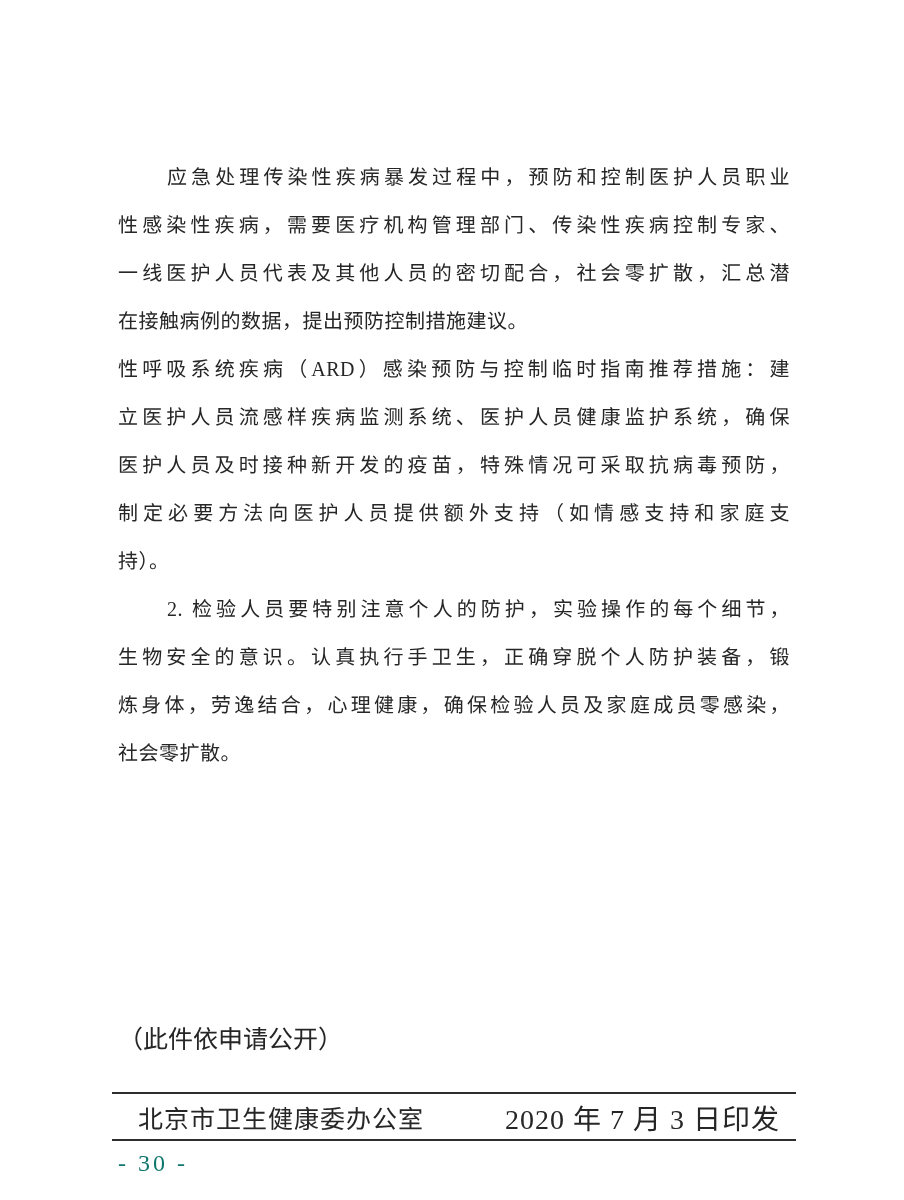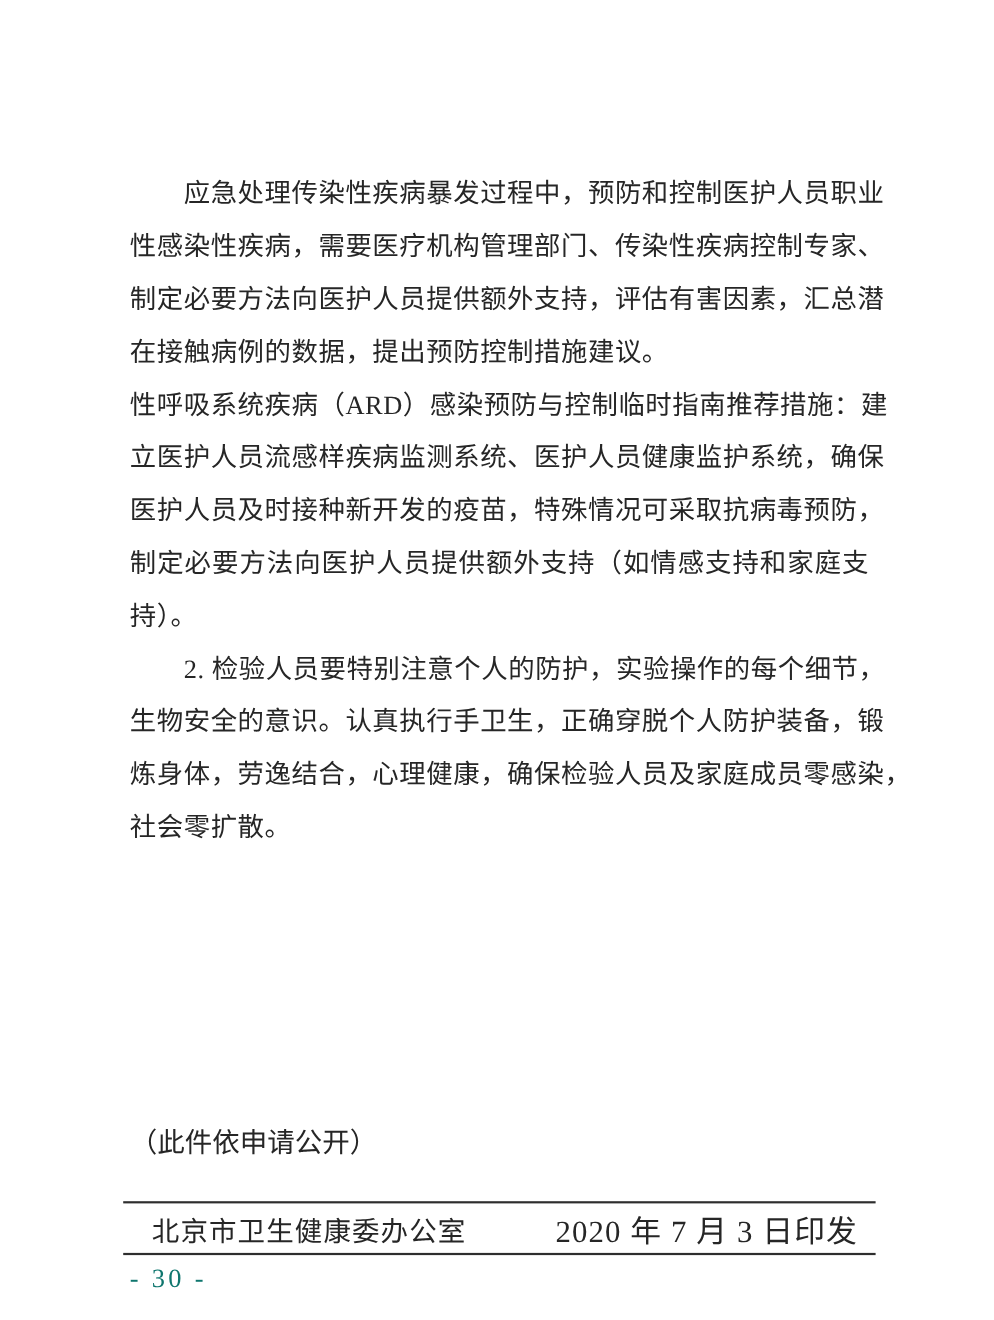--- a/index.html
+++ b/index.html
@@ -19,21 +19,21 @@
   
   .text-block {
     position: absolute;
     left: 118px;
     top: 153px;
     width: 672px;
   }
   .line {
     height: 48px;
     line-height: 48px;
-    font-size: 24px;
+    font-size: 20px;
     white-space: nowrap;
     letter-spacing: 0.5px;
   }
   .line.justify {
     text-align: justify;
     text-align-last: justify;
     text-justify: inter-character;
   }
   .line.indent {
     text-indent: 49px;
@@ -91,21 +91,21 @@
   }
 </style>
 </head>
 <body>
 
 <div class="page" style="--page-bg: #ffffff; --text-color: #262626; --rule-color: #2e2e2e;">
 
   <main class="text-block">
       <div class="line indent justify">应急处理传染性疾病暴发过程中，预防和控制医护人员职业</div>
       <div class="line justify">性感染性疾病，需要医疗机构管理部门、传染性疾病控制专家、</div>
-      <div class="line justify">制定必要方法向医护人员提供额外支持，评估有害因素，汇总潜</div>
+      <div class="line justify">一线医护人员代表及其他人员的密切配合，社会零扩散，汇总潜</div>
       <div class="line">在接触病例的数据，提出预防控制措施建议。</div>
       <div class="line justify">性呼吸系统疾病（ARD）感染预防与控制临时指南推荐措施：建</div>
       <div class="line justify">立医护人员流感样疾病监测系统、医护人员健康监护系统，确保</div>
       <div class="line justify">医护人员及时接种新开发的疫苗，特殊情况可采取抗病毒预防，</div>
       <div class="line justify">制定必要方法向医护人员提供额外支持（如情感支持和家庭支</div>
       <div class="line">持）。</div>
       <div class="line indent justify">2. 检验人员要特别注意个人的防护，实验操作的每个细节，</div>
       <div class="line justify">生物安全的意识。认真执行手卫生，正确穿脱个人防护装备，锻</div>
       <div class="line justify">炼身体，劳逸结合，心理健康，确保检验人员及家庭成员零感染，</div>
       <div class="line">社会零扩散。</div>

